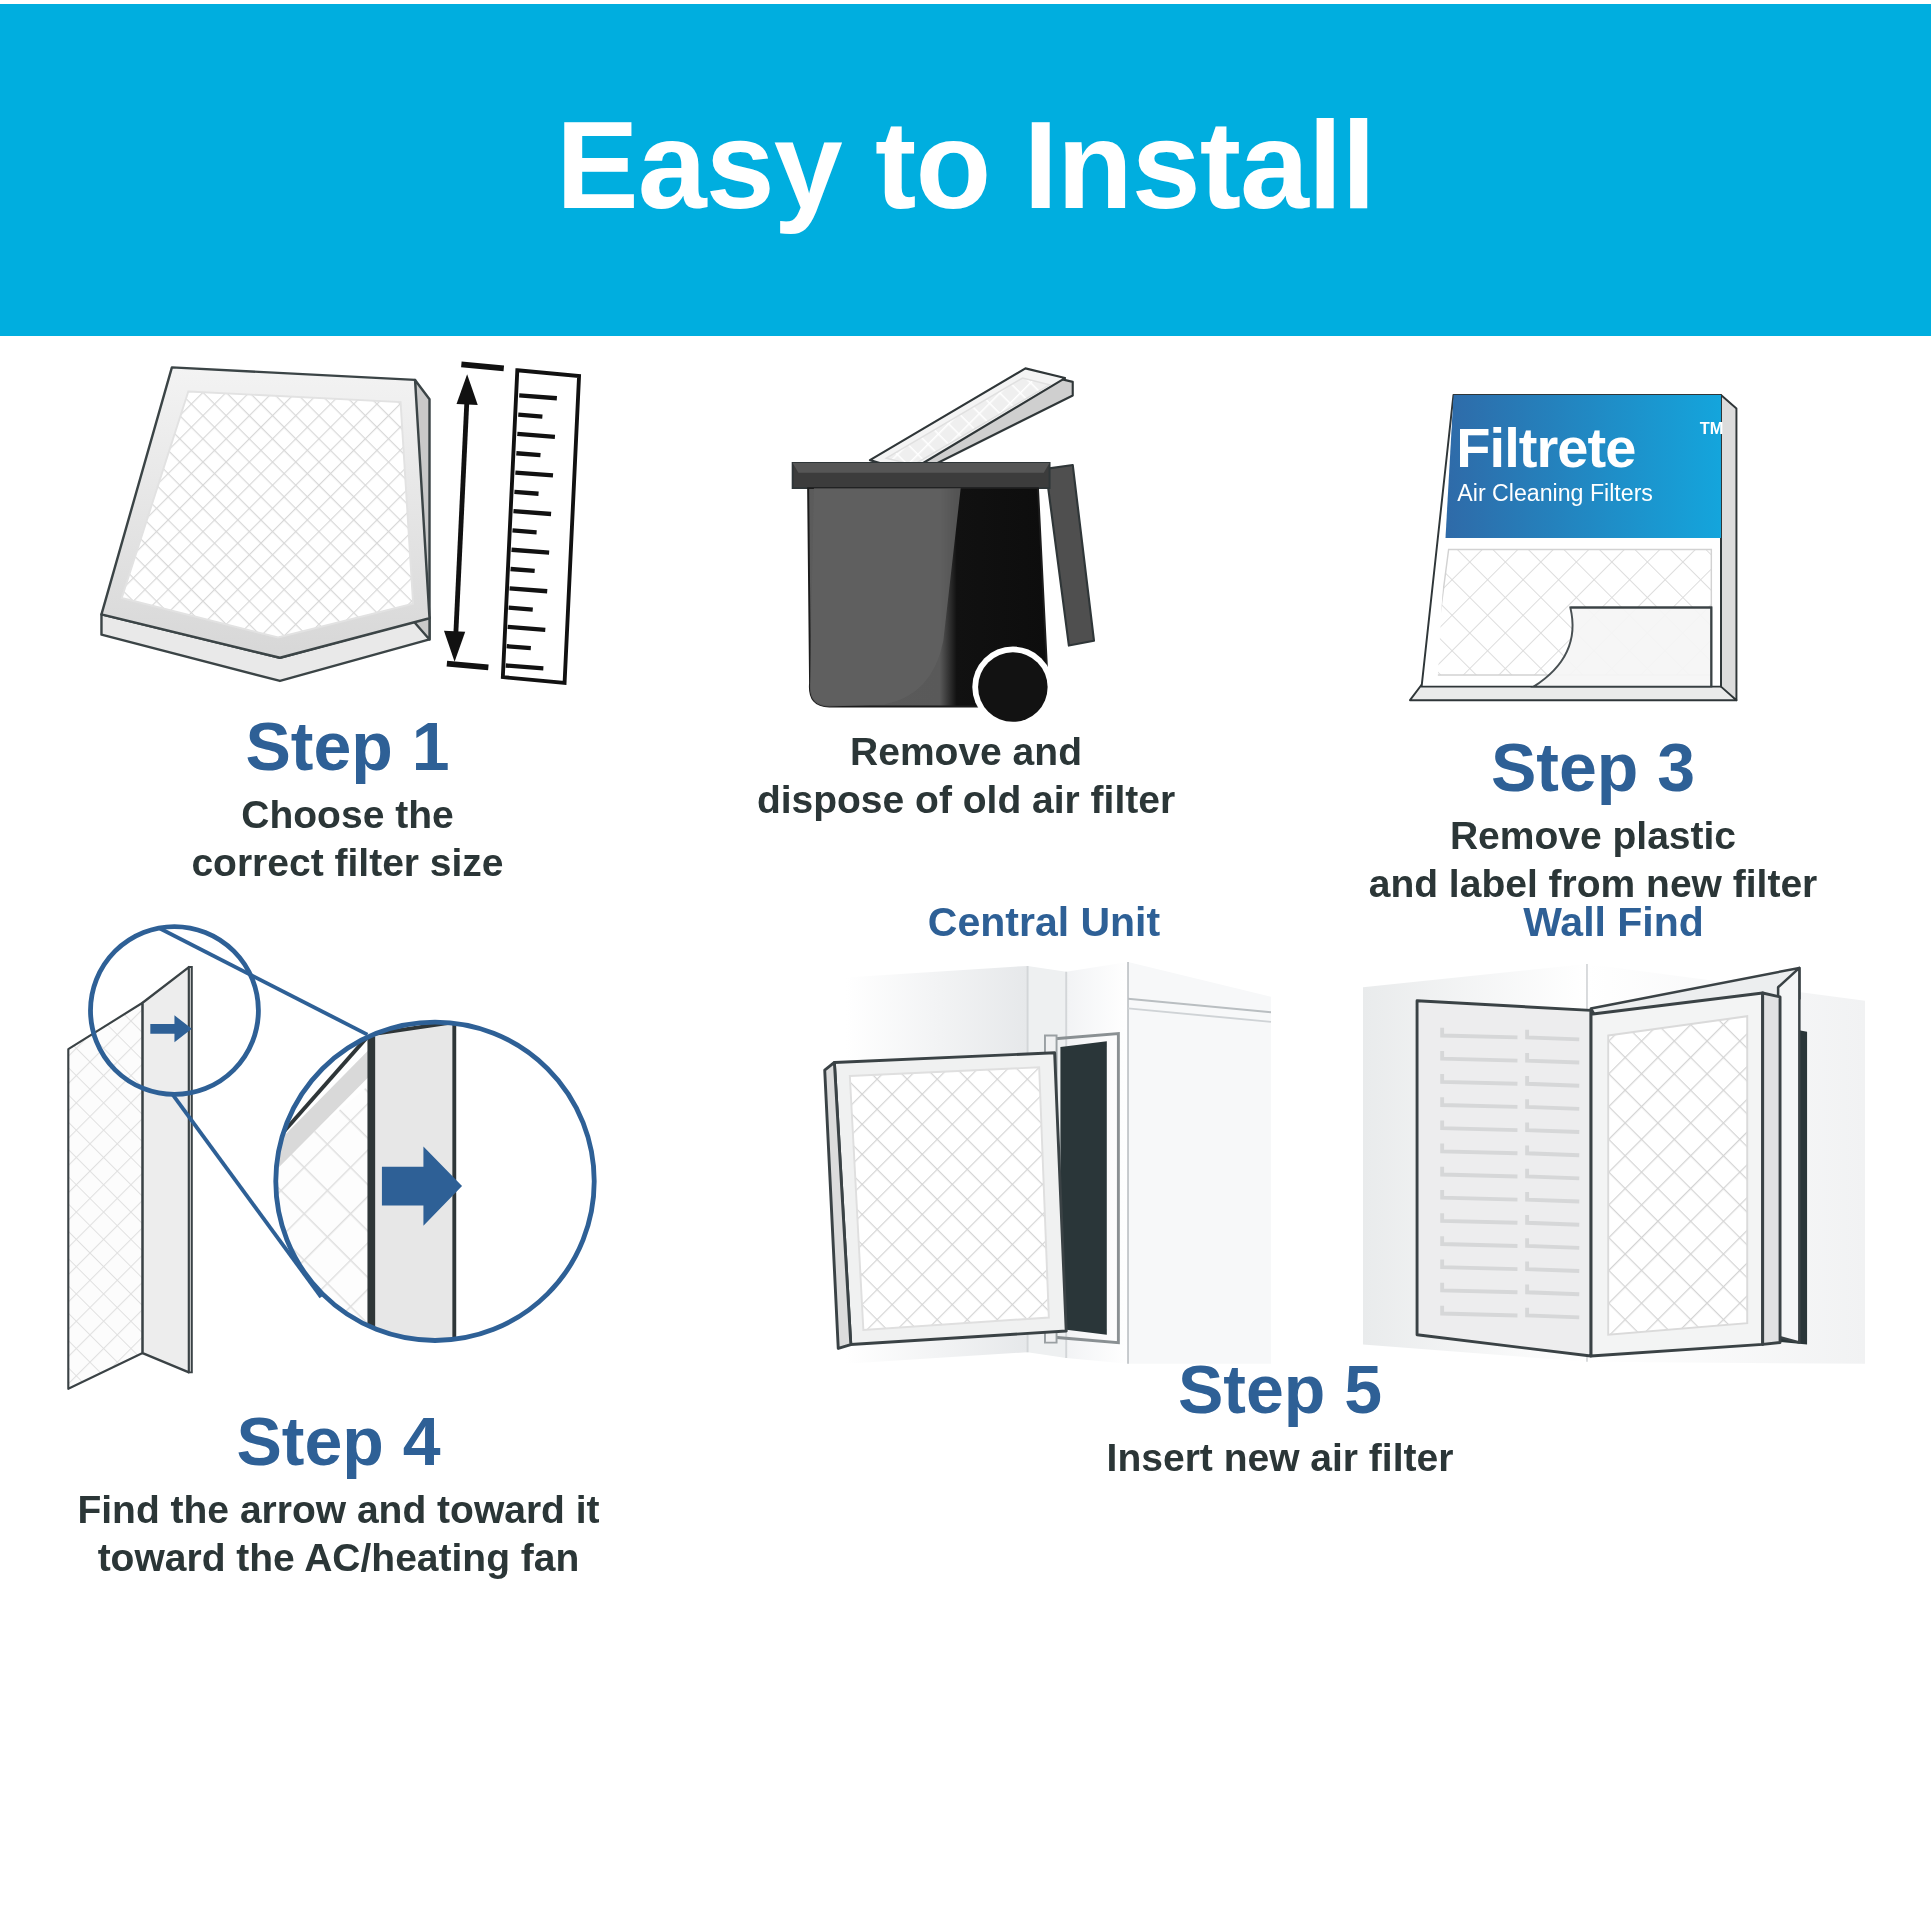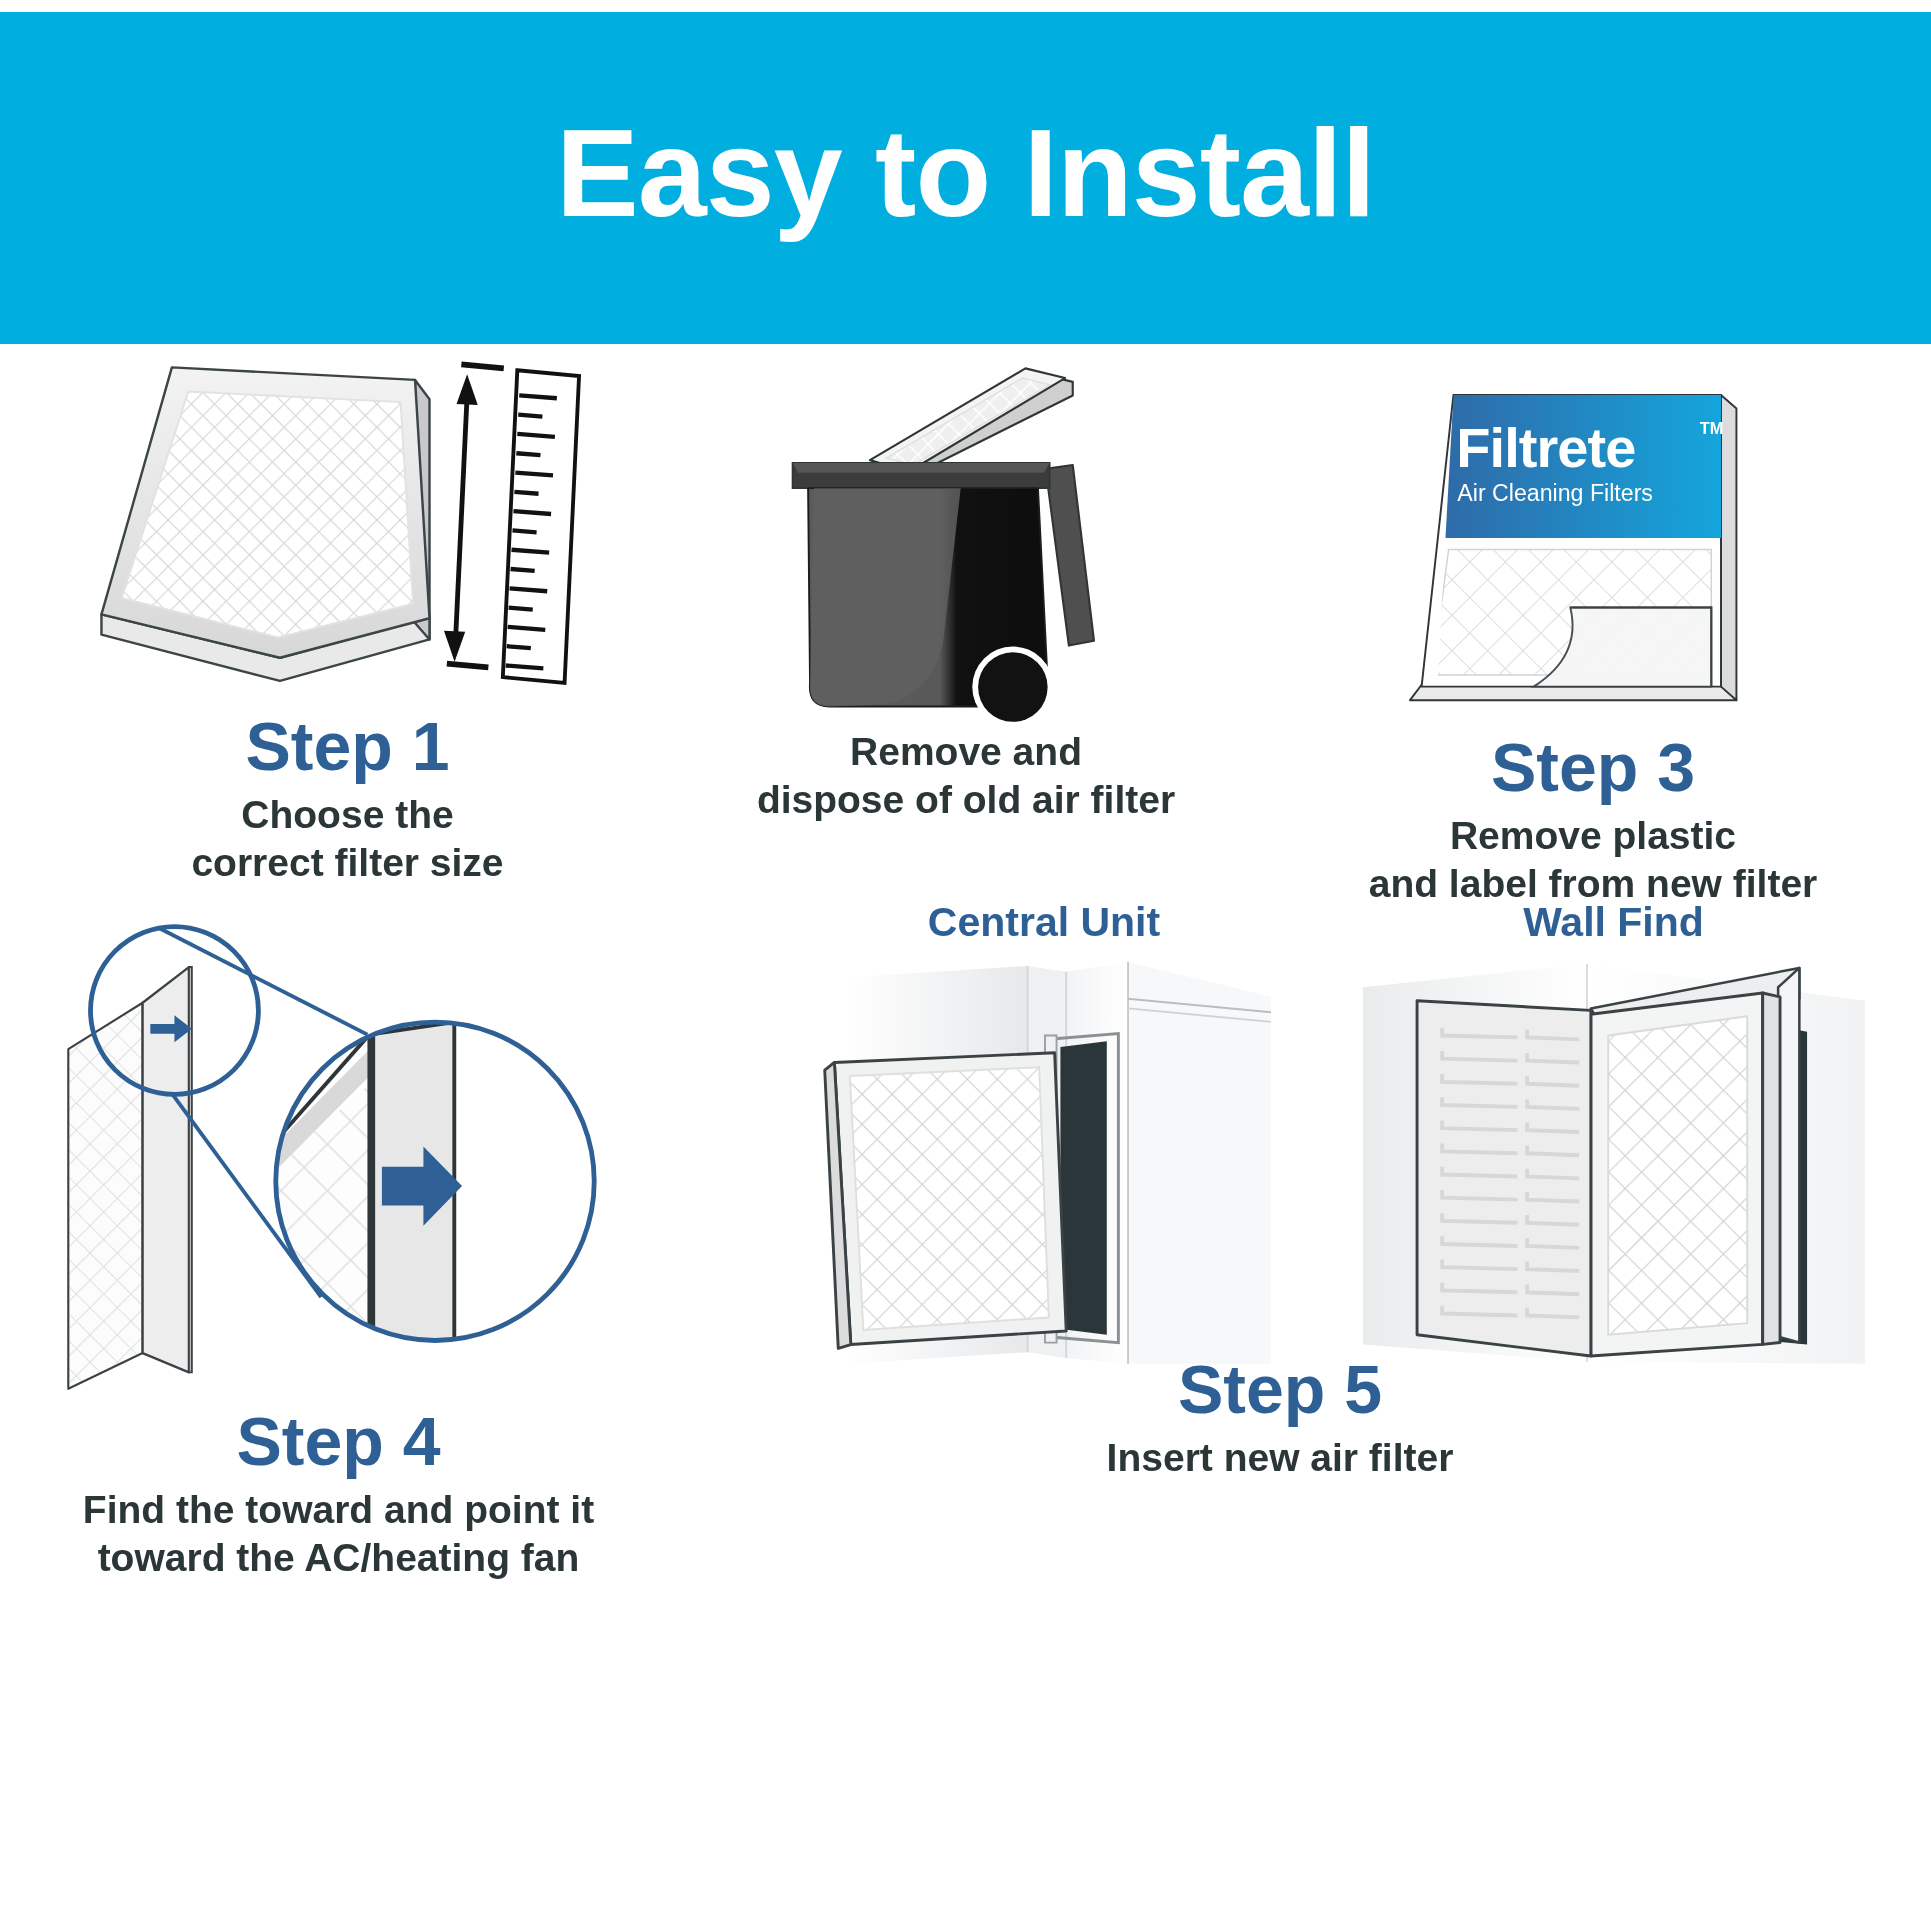--- a/index.html
+++ b/index.html
@@ -6,21 +6,21 @@
   html, body {
     width: 1931px; height: 1931px;
     background: #ffffff;
     font-family: "Liberation Sans", sans-serif;
     overflow: hidden;
   }
   .page { position: relative; width: 1931px; height: 1931px; background: #fff; }
 
   
   .header-band {
-    position: absolute; left: 0; top: 12px;
+    position: absolute; left: 0; top: 4px;
     width: 1931px; height: 332px;
     background: #00AEDF;
     display: flex; align-items: center; justify-content: center;
   }
   .header-title {
     color: #ffffff;
     font-size: 124px;
     font-weight: bold;
     letter-spacing: -1px;
     line-height: 1;
@@ -265,21 +265,21 @@
             <line x1="332" y1="128" x2="205" y2="272" stroke="#2f3638" stroke-width="4"></line>
             <line x1="205" y1="272" x2="205" y2="470" stroke="#d2d2d2" stroke-width="3"></line>
             <g>
               <polygon points="345,265 388,265 388,244 428,285 388,326 388,305 345,305" fill="#2E6096"></polygon>
             </g>
           </g>
           <circle cx="400" cy="280" r="165" fill="none" stroke="#2E6096" stroke-width="5"></circle>
         </svg>
       </div>
       <div class="step-title" style="margin-top:-5.8px;">Step 4</div>
-      <div class="step-desc">Find the toward and point it
+      <div class="step-desc">Find the arrow and toward it
 toward the AC/heating fan</div>
     </div>
 
     <div class="step" id="step5">
       <div style="display:flex; justify-content:flex-end; align-items:flex-start;">
 
         <div style="width:560px;">
           <div class="unit-label">Central Unit</div>
           <div class="art-box" style="width:454px;height:406px;margin-top:15.4px;">
             <svg width="454" height="406" viewBox="0 0 470 420">

